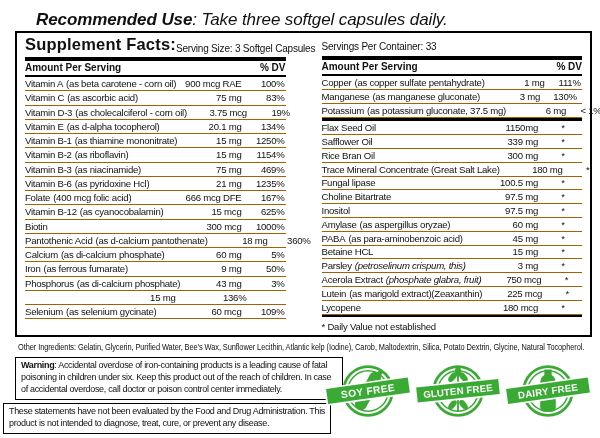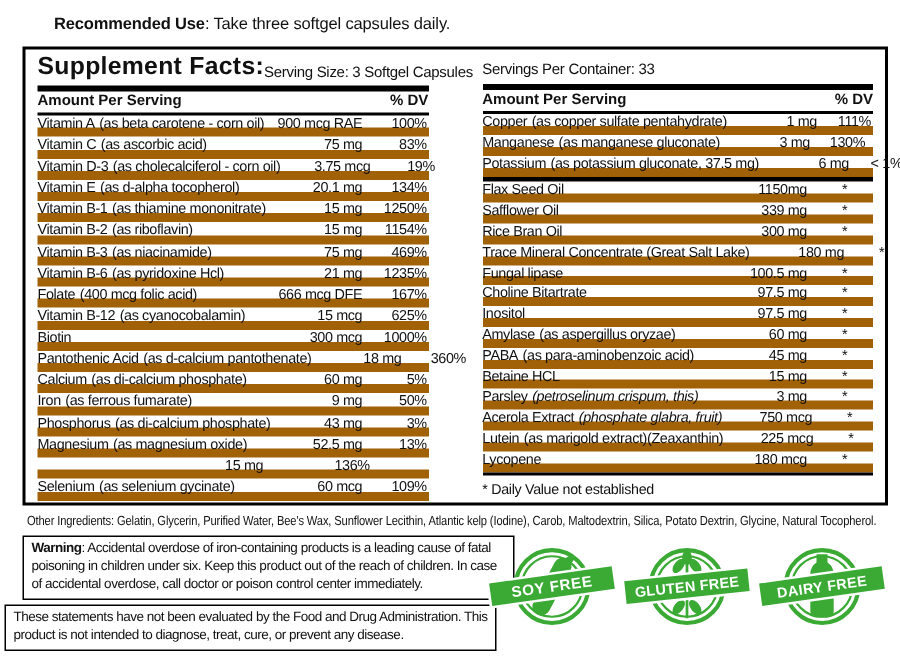--- a/index.html
+++ b/index.html
@@ -2,41 +2,41 @@
 <html><head>
 <meta charset="utf-8">
 <style>
   html,body{margin:0;padding:0;}
   body{
     width:600px;height:438px;position:relative;background:#ffffff;
     font-family:"Liberation Sans","DejaVu Sans",sans-serif;color:#111;
     overflow:hidden;
   }
   
-  .recommended{position:absolute;left:36px;top:10px;font-size:11px;letter-spacing:-0.1px;}
+  .recommended{position:absolute;left:36px;top:10px;font-size:17px;letter-spacing:-0.1px;font-style:italic;}
   .recommended .lbl{font-weight:bold;}
 
   
   .panel{
     position:absolute;left:15px;top:31px;width:577px;height:306px;
     border:2px solid #000;box-sizing:border-box;
     display:flex;gap:36px;padding:3px 8px;
   }
   .col{flex:1;min-width:0;display:flex;flex-direction:column;}
   .title-row{display:flex;justify-content:space-between;align-items:flex-end;padding:1px 0 3px;height:21px;box-sizing:border-box;}
   .sf-title{font-size:16.5px;font-weight:bold;letter-spacing:0.2px;white-space:nowrap;}
   .small-note{font-size:10px;white-space:nowrap;letter-spacing:-0.2px;}
   .servings-row{display:flex;align-items:flex-end;padding:1px 0 4px;height:21px;box-sizing:border-box;}
   .bar-thick{height:3.5px;background:#000;flex:none;}
   .bar-med{height:2.5px;background:#000;flex:none;}
   .hdr{display:flex;justify-content:space-between;font-weight:bold;font-size:10px;align-items:center;height:14px;flex:none;}
   .row{
     display:grid;grid-template-columns:1fr 66px 38px;align-items:center;
     font-size:9.6px;letter-spacing:-0.25px;white-space:nowrap;
-    border-bottom:6px solid #a16207;box-sizing:border-box;
+    border-bottom:1px solid #a16207;box-sizing:border-box;
   }
   .rows-left .row{height:14.25px;}
   .rows-right .row{height:13.8px;}
   .row .name{overflow:visible;}
   .row .detail{margin-left:3px;}
   .row .detail.it{font-style:italic;}
   .row .amount{text-align:right;padding-right:6px;}
   .row .dv{text-align:right;padding-right:1px;}
   .rows-right .row .dv{text-align:center;padding-right:0;}
   .footnote{font-size:9.5px;padding-top:4px;letter-spacing:-0.2px;}
@@ -170,25 +170,20 @@
           <span class="amount">9 mg</span>
           <span class="dv">50%</span>
         </div>
 
         <div class="row">
           <span class="name"><span>Phosphorus</span><span class="detail">(as di-calcium phosphate)</span></span>
           <span class="amount">43 mg</span>
           <span class="dv">3%</span>
         </div>
 
-        <div class="row">
-          <span class="name"><span>Magnesium</span><span class="detail">(as magnesium oxide)</span></span>
-          <span class="amount">52.5 mg</span>
-          <span class="dv">13%</span>
-        </div>
 
         <div class="row">
           <span class="amount">15 mg</span>
           <span class="dv">136%</span>
         </div>
 
         <div class="row">
           <span class="name"><span>Selenium</span><span class="detail">(as selenium gycinate)</span></span>
           <span class="amount">60 mcg</span>
           <span class="dv">109%</span>

